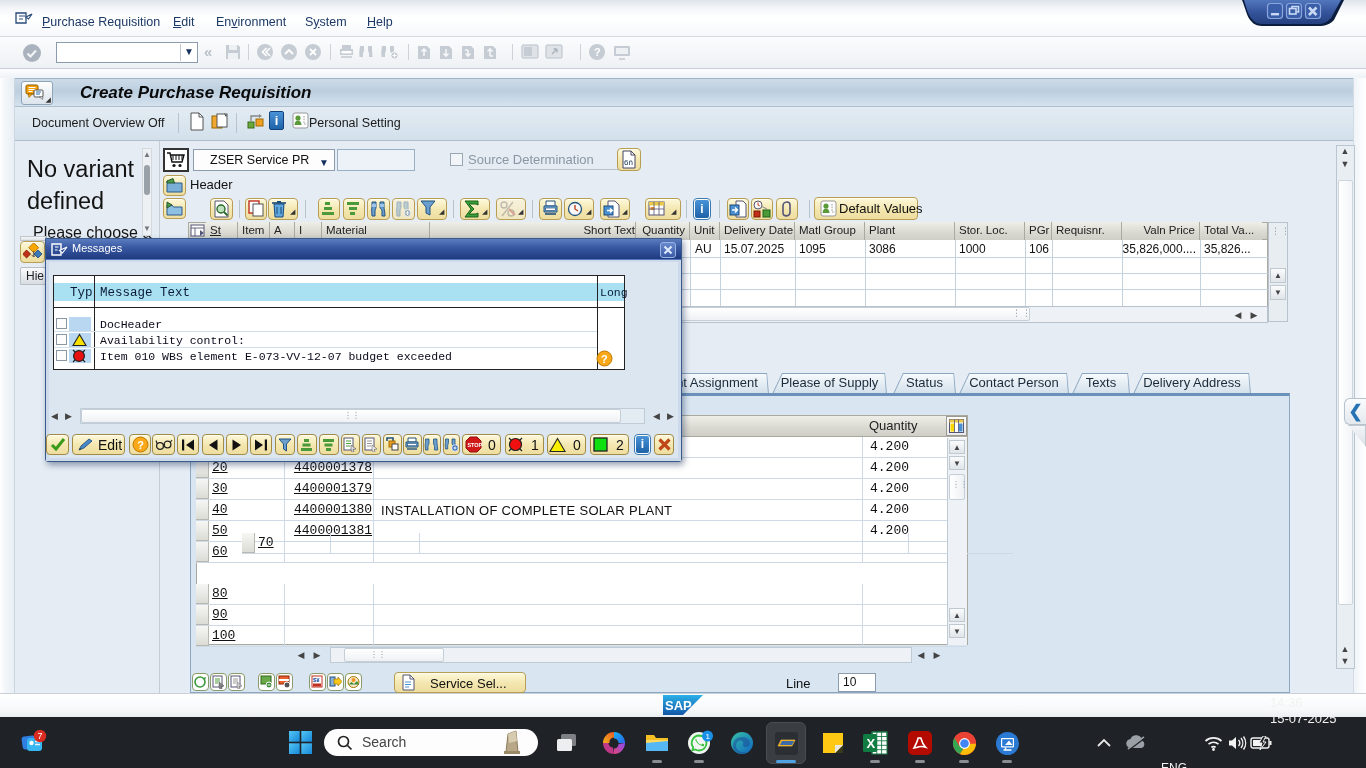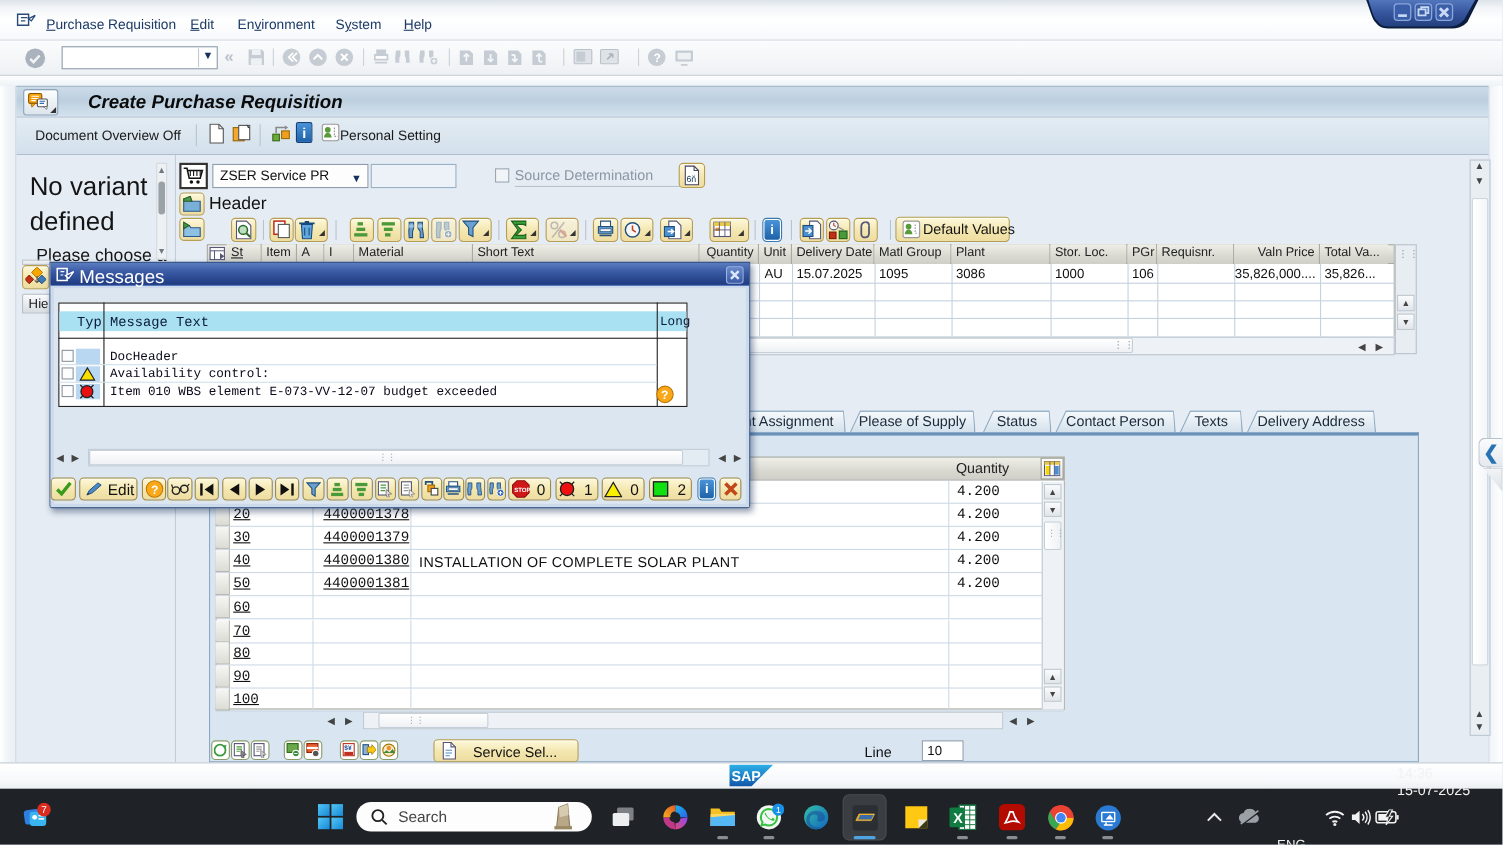--- a/index.html
+++ b/index.html
@@ -220,28 +220,28 @@
       <path d="M8 5v5M11 5v5M14 5v5M17 5v5" stroke="#111"></path>
       <circle cx="9" cy="15.5" r="1.6" fill="#111"></circle>
       <circle cx="15" cy="15.5" r="1.6" fill="#111"></circle>
     </svg>
 </div>
 <div class="yb" style="left:163px;top:175px;width:23px;height:21px;"></div>
 <svg class="abs" style="left:166px;top:178px;" width="17" height="15" viewBox="0 0 17 15">
     <path d="M1 3h5l1.5 2H16v9H1z" fill="#7ab0d8" stroke="#2a5a8a"></path>
     <path d="M1 3l6-2.5L8.5 5H1z" fill="#4a9a4a" stroke="#2a5a2a"></path>
   </svg>
-<div class="abs" style="left:190px;top:177px;font-size:16px;color:#111;">Header</div>
+<div class="abs" style="left:190px;top:177px;font-size:13px;color:#111;">Header</div>
 <div class="yb" style="left:163px;top:198px;width:23px;height:21px;"></div>
 <svg class="abs" style="left:166px;top:201px;" width="17" height="15" viewBox="0 0 17 15">
     <path d="M1 4h5l1.5 2H16v8H1z" fill="#8ec0e4" stroke="#2a5a8a"></path>
     <path d="M1 1l5 3-5 3z" fill="#4a9a4a" stroke="#2a5a2a"></path>
   </svg>
 
-<div class="abs" style="left:193px;top:149px;width:142px;height:22px;background:#fdfdfd;border:1px solid #8c9cac;font-size:12.5px;color:#111;line-height:20px;padding-left:6px;">ZSER Service PR
+<div class="abs" style="left:193px;top:149px;width:142px;height:22px;background:#fdfdfd;border:1px solid #8c9cac;font-size:12.5px;color:#111;line-height:20px;padding-left:16px;">ZSER Service PR
   <span class="abs" style="right:5px;top:3px;color:#16305e;font-size:10px;">▼</span>
 </div>
 <div class="abs" style="left:337px;top:149px;width:78px;height:22px;background:#ecf2f8;border:1px solid #9ab0c4;"></div>
 <div class="abs" style="left:450px;top:153px;width:13px;height:13px;background:#f2f5f8;border:1px solid #9aa6b2;"></div>
 <div class="abs" style="left:468px;top:152px;font-size:13px;color:#8a96a2;border-bottom:1px solid #b8c2cc;padding-right:28px;padding-bottom:2px;">Source Determination</div>
 <div class="yb" style="left:617px;top:148px;width:24px;height:23px;"></div>
 <svg class="abs" style="left:621px;top:150px;" width="16" height="19" viewBox="0 0 16 19">
     <path d="M2 1h8l4 4v13H2z" fill="#fff" stroke="#446"></path>
     <path d="M10 1v4h4" fill="none" stroke="#446"></path>
     <text x="3" y="15" font-size="8" fill="#135">6ň</text>
@@ -383,21 +383,21 @@
   <svg class="abs" style="left:190px;top:224px;" width="15" height="14" viewBox="0 0 15 14">
       <rect x="1" y="1" width="13" height="11" fill="#fff" stroke="#557"></rect>
       <path d="M1 4h13M5 4v8" stroke="#557" stroke-width="0.9"></path>
       <path d="M10 6l4 3-4 3z" fill="#557"></path>
     </svg>
   <div class="th" style="left:206px;top:222px;width:32px;height:18px;text-decoration:underline;">St</div>
   <div class="th" style="left:238px;top:222px;width:32px;height:18px;">Item</div>
   <div class="th" style="left:270px;top:222px;width:25px;height:18px;">A</div>
   <div class="th" style="left:295px;top:222px;width:27px;height:18px;">I</div>
   <div class="th" style="left:322px;top:222px;width:108px;height:18px;">Material</div>
-  <div class="th" style="left:430px;top:222px;width:206px;height:18px;">Short Text</div>
+  <div class="th" style="left:430px;top:222px;width:206px;height:18px;text-align:right;">Short Text</div>
   <div class="th" style="left:636px;top:222px;width:54px;height:18px;text-align:right;padding-right:4px;">Quantity</div>
   <div class="th" style="left:690px;top:222px;width:30px;height:18px;">Unit</div>
   <div class="th" style="left:720px;top:222px;width:75px;height:18px;">Delivery Date</div>
   <div class="th" style="left:795px;top:222px;width:70px;height:18px;">Matl Group</div>
   <div class="th" style="left:865px;top:222px;width:90px;height:18px;">Plant</div>
   <div class="th" style="left:955px;top:222px;width:70px;height:18px;">Stor. Loc.</div>
   <div class="th" style="left:1025px;top:222px;width:27px;height:18px;">PGr</div>
   <div class="th" style="left:1052px;top:222px;width:70px;height:18px;">Requisnr.</div>
   <div class="th" style="left:1122px;top:222px;width:78px;height:18px;text-align:right;padding-right:4px;">Valn Price</div>
   <div class="th" style="left:1200px;top:222px;width:62px;height:18px;border-right:none;">Total Va...</div>
@@ -513,21 +513,21 @@
         <div class="sn">4400001381</div>
         <div class="qt">4.200</div>
       </div>
     <div class="gr" style="top:542px;">
         <div class="rh"></div>
         <div class="v1"></div>
         <div class="v2"></div>
         <div class="v3"></div>
         <div class="ln">60</div>
       </div>
-    <div class="gr" style="top:564px;">
+    <div class="gr" style="top:533px;margin-left:46px;">
         <div class="rh"></div>
         <div class="v1"></div>
         <div class="v2"></div>
         <div class="v3"></div>
         <div class="ln">70</div>
       </div>
     <div class="gr" style="top:584px;">
         <div class="rh"></div>
         <div class="v1"></div>
         <div class="v2"></div>
@@ -637,21 +637,21 @@
 <div id="dialog">
   <div class="abs" style="left:45px;top:238px;width:637px;height:224px;background:#dce6f0;border:1px solid #3a5a8a;box-shadow:2px 3px 6px rgba(20,40,80,0.45);border-radius:0 0 3px 3px;"></div>
   <div class="abs" style="left:46px;top:259px;width:635px;height:202px;border:3px solid #ccdaeb;pointer-events:none;"></div>
 
   <div class="abs" style="left:46px;top:239px;width:635px;height:21px;background:linear-gradient(#5c7cc0,#3a5aa4 40%,#1e3a80);border-bottom:1px solid #12266006;"></div>
   <svg class="abs" style="left:51px;top:242px;" width="17" height="15" viewBox="0 0 17 15">
       <path d="M1 2h9v11H1z" fill="none" stroke="#fff" stroke-width="1.4"></path>
       <path d="M4 5h3.5M4 8h2.5" stroke="#fff" stroke-width="1.1"></path>
       <path d="M8.5 8.5l7.5-3.5-4.5 6z" fill="#2a4a94" stroke="#fff" stroke-width="1.2"></path>
     </svg>
-  <div class="abs" style="left:72px;top:242px;font-size:17px;color:#fff;">Messages</div>
+  <div class="abs" style="left:72px;top:242px;font-size:11px;color:#fff;">Messages</div>
   <div class="abs" style="left:660px;top:242px;width:16px;height:16px;background:linear-gradient(#6a8ace,#3a5aa4);border:1px solid #9ab4e4;border-radius:3px;"></div>
   <svg class="abs" style="left:663px;top:245px;" width="10" height="10" viewBox="0 0 10 10">
       <path d="M1.5 1.5l7 7M8.5 1.5l-7 7" stroke="#dce8fc" stroke-width="2.2"></path>
     </svg>
 
   <div class="abs" style="left:53px;top:275px;width:572px;height:95px;background:#fff;border:1px solid #222;"></div>
   <div class="abs" style="left:54px;top:283px;width:570px;height:18px;background:#a9e1f2;"></div>
   <div class="abs mono" style="left:70px;top:286px;font-size:12.5px;color:#0a1a3a;">Typ</div>
   <div class="abs mono" style="left:100px;top:286px;font-size:12.5px;color:#0a1a3a;">Message Text</div>
   <div class="abs mono" style="left:600px;top:286px;font-size:11.5px;color:#0a1a3a;">Long</div>

